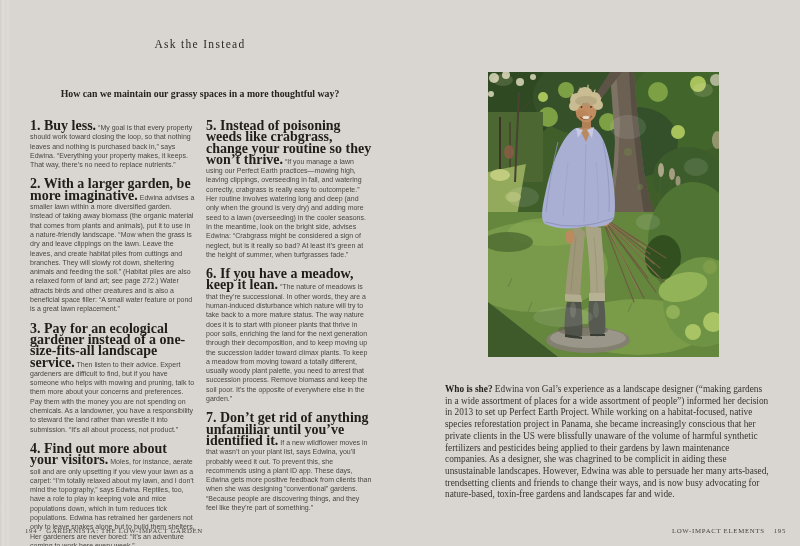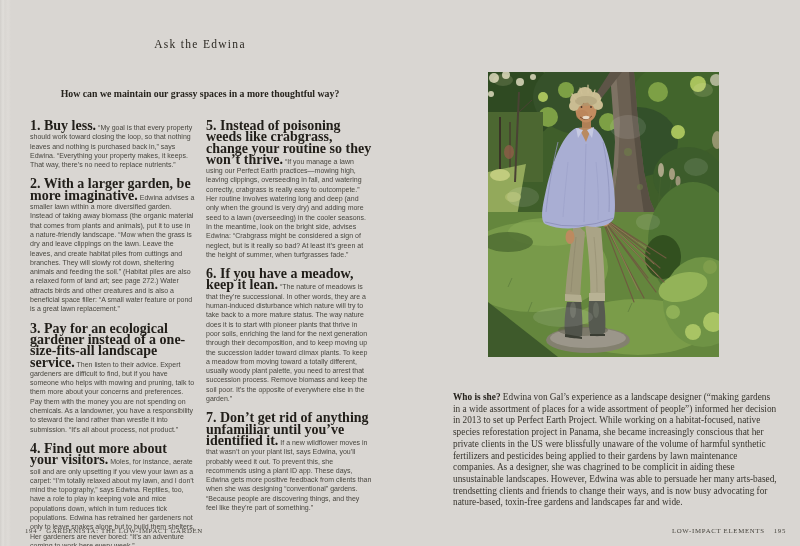--- a/index.html
+++ b/index.html
@@ -44,21 +44,21 @@
     line-height:10px;color:#211e19;
   }
 
   
   .photo{
     position:absolute;left:488px;top:72px;width:231px;height:285px;margin:0;
     overflow:hidden;
   }
   .photo svg{display:block;width:231px;height:285px;}
   .bio{
-    position:absolute;left:445px;top:384px;width:324px;margin:8px;
+    position:absolute;left:445px;top:384px;width:324px;margin:0;
     font-family:"Liberation Serif", serif;font-size:9.3px;line-height:11.7px;
     color:#37342d;
   }
   .bio .bio-lead{font-weight:700;color:#25221c;}
 
   
   .folio{
     position:absolute;top:527px;
     font-family:"Liberation Serif", serif;font-size:6.8px;letter-spacing:0.7px;
     color:#45433c;white-space:nowrap;
@@ -71,21 +71,21 @@
 </style>
 </head>
 <body>
 
 <div class="edge-shading"></div>
 
 <div class="spread">
 
   <section>
     <header class="left-header">
-      <div class="kicker">Ask the Edwina</div>
+      <div class="kicker">Ask the Instead</div>
     </header>
     <p class="question">How can we maintain our grassy spaces in a more thoughtful way?</p>
 
     <div class="columns">
       <div class="col">
         <article class="tip">
           <p><span class="lead">1. Buy less.</span> <span>“My goal is that every property should work toward closing the loop, so that nothing leaves and nothing is purchased back in,” says Edwina. “Everything your property makes, it keeps. That way, there’s no need to replace nutrients.”</span></p>
         </article>
         <article class="tip">
           <p><span class="lead">2. With a larger garden, be more imaginative.</span> <span>Edwina advises a smaller lawn within a more diversified garden. Instead of taking away biomass (the organic material that comes from plants and animals), put it to use in a nature-friendly landscape. “Mow when the grass is dry and leave clippings on the lawn. Leave the leaves, and create habitat piles from cuttings and branches. They will slowly rot down, sheltering animals and feeding the soil.” (Habitat piles are also a relaxed form of land art; see page 272.) Water attracts birds and other creatures and is also a beneficial space filler: “A small water feature or pond is a great lawn replacement.”</span></p>

